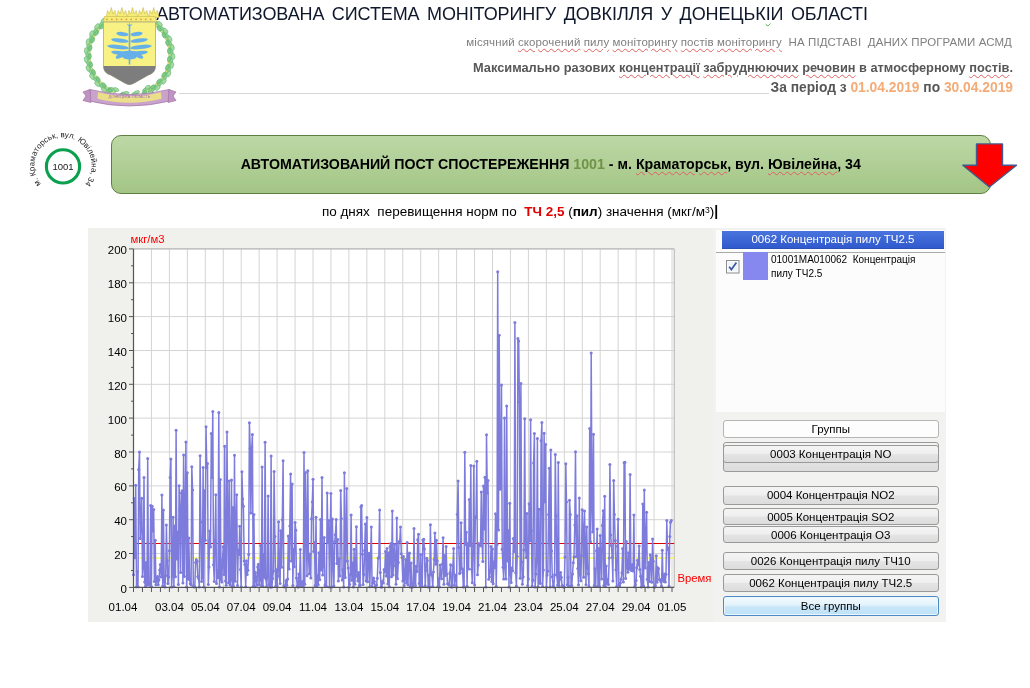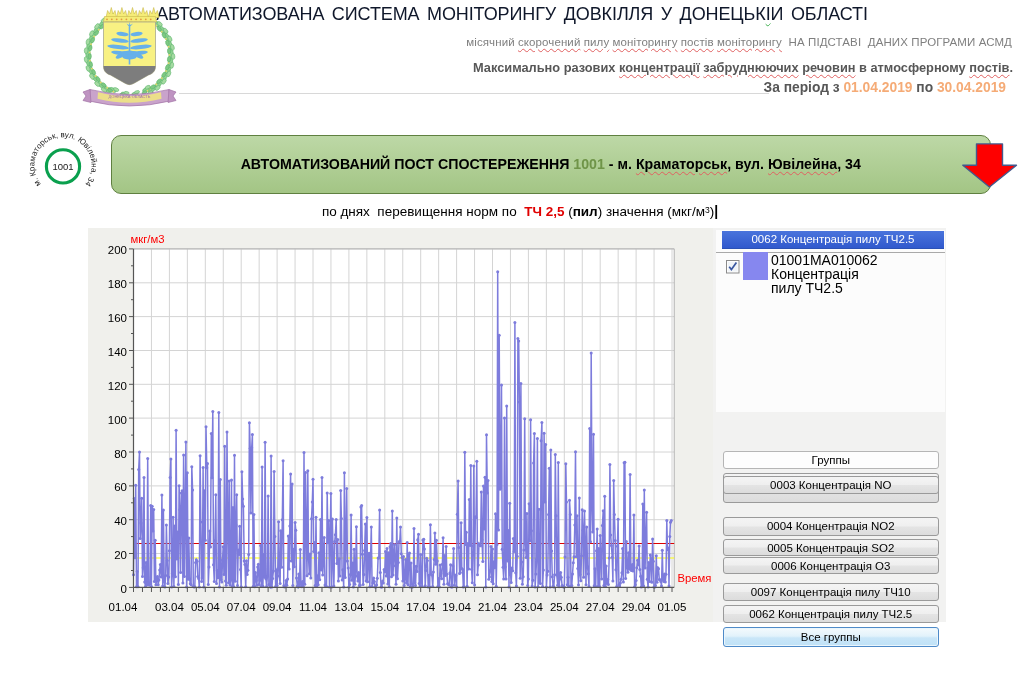--- a/index.html
+++ b/index.html
@@ -1,30 +1,30 @@
 <!DOCTYPE html>
 <html><head><meta charset="utf-8">
 <style>
 * { margin:0; padding:0; box-sizing:border-box; }
 html,body { width:1030px; height:688px; background:#ffffff; font-family:"Liberation Sans", sans-serif; position:relative; overflow:hidden; }
 .abs { position:absolute; }
 .sq-red { text-decoration-line: underline; text-decoration-style: wavy; text-decoration-color: #e06060; text-decoration-thickness: 1px; text-underline-offset: 1.5px; }
 .sq-grn { text-decoration-line: underline; text-decoration-style: wavy; text-decoration-color: #3faf4f; text-decoration-thickness: 1px; text-underline-offset: 1.5px; }
 .btn { position:absolute; left:722.5px; width:216.5px; border:1px solid #9a9a9a; border-radius:3px;
   font-size:11.5px; color:#000; text-align:center; line-height:16.5px;
-  background:linear-gradient(#f4f4f4 0%, #efefef 48%, #e4e4e4 52%, #dcdcdc 100%);margin-top:31px; }
+  background:linear-gradient(#f4f4f4 0%, #efefef 48%, #e4e4e4 52%, #dcdcdc 100%); }
 .btn.grp { background:#fdfdfd; border-color:#b5b5b5; }
 .btn.sel { border-color:#4e8ac8; background:linear-gradient(#f4fafd 0%, #e2f2fb 45%, #c9e6f8 55%, #bfe2f7 100%); line-height:18.5px; box-shadow: inset 0 0 0 1px #eaf6fd; }
 </style></head>
 <body>
 
 <div class="abs" style="right:18px; top:4px; width:1000px; text-align:center; font-size:18px; font-weight:normal; color:#0f172a; letter-spacing:-0.1px; word-spacing:2.6px; white-space:nowrap;">АВТОМАТИЗОВАНА СИСТЕМА МОНІТОРИНГУ ДОВКІЛЛЯ У ДОНЕЦЬК<span class="sq-grn">І</span>И ОБЛАСТІ</div>
 <div class="abs" style="right:18px; top:35.5px; width:1000px; text-align:right; font-size:11.5px; letter-spacing:0.1px; color:#7f7f7f; white-space:nowrap;">місячний <span class="sq-red">скорочений</span> <span class="sq-red">пилу</span> <span class="sq-red">моніторингу</span> <span class="sq-red">постів</span> <span class="sq-red">моніторингу</span>&nbsp; НА ПІДСТАВІ&nbsp; ДАНИХ ПРОГРАМИ АСМД</div>
 <div class="abs" style="right:17px; top:59.5px; width:1000px; text-align:right; font-size:12.8px; font-weight:bold; color:#575757; white-space:nowrap;">Максимально разових <span class="sq-red">концентрації</span> <span class="sq-red">забруднюючих</span> <span class="sq-red">речовин</span> в атмосферному <span class="sq-red">постів</span>.</div>
-<div class="abs" style="right:24px; top:79.5px; width:1000px; text-align:right; font-size:13.8px; font-weight:bold; color:#575757; white-space:nowrap;">За період з <span style="color:#f5ab76">01.04.2019</span> по <span style="color:#f5ab76">30.04.2019</span></div>
+<div class="abs" style="right:17px; top:79.5px; width:1000px; text-align:right; font-size:13.8px; font-weight:bold; color:#575757; white-space:nowrap;">За період з <span style="color:#f5ab76">01.04.2019</span> по <span style="color:#f5ab76">30.04.2019</span></div>
 <div class="abs" style="left:179px; top:93px; width:590px; border-top:1px solid #d8d8d8;"></div>
 <svg width="100" height="110" viewBox="80 0 100 110" style="position:absolute;left:80px;top:0px">
 <g transform="translate(110.0,18.8) rotate(-28)">
       <ellipse cx="0" cy="0" rx="4.0" ry="2.3" fill="#8dd190" stroke="#55b066" stroke-width="0.5"></ellipse>
       <ellipse cx="2.9" cy="-2.0" rx="3.0" ry="1.8" fill="#a5dba2" stroke="#55b066" stroke-width="0.5"></ellipse>
       <ellipse cx="-2.7" cy="1.8" rx="2.8" ry="1.7" fill="#7ec983" stroke="#55b066" stroke-width="0.5"></ellipse>
       <circle cx="1.3" cy="1.6" r="0.9" fill="#e8d96a"></circle>
     </g>
     <g transform="translate(102.8,23.6) rotate(-40)">
       <ellipse cx="0" cy="0" rx="4.0" ry="2.3" fill="#8dd190" stroke="#55b066" stroke-width="0.5"></ellipse>
@@ -1134,21 +1134,21 @@
 <div class="abs" style="left:713px; top:228px; width:233px; height:394px; background:#f2f2f1;"></div>
 <div class="abs" style="left:716px; top:230px; width:229px; height:182px; background:#fcfcfc;"></div>
 <div class="abs" style="left:722px; top:231px; width:222px; height:18px; background:linear-gradient(#4a74dc,#3059cd); border-bottom:1px solid #2b51b5; color:#fff; font-size:11.5px; text-align:center; line-height:17px;">0062 Концентрація пилу ТЧ2.5</div>
 <div class="abs" style="left:716px; top:251.5px; width:229px; border-top:1px solid #a9a9a9;"></div>
 <svg class="abs" style="left:726px; top:259.5px" width="14" height="14" viewBox="0 0 14 14">
     <rect x="0.5" y="0.5" width="12.5" height="12.5" fill="#fdfdfd" stroke="#8b8b8b" stroke-width="1"></rect>
     <rect x="2" y="2" width="9.5" height="9.5" fill="#f0f4f8"></rect>
     <path d="M3.2,6.8 L5.4,9.6 L10.4,2.6" fill="none" stroke="#3a57a0" stroke-width="1.7"></path>
   </svg>
 <div class="abs" style="left:743px; top:251.5px; width:25px; height:28.5px; background:#8687ef;"></div>
-<div class="abs" style="left:771px; top:253px; width:178px; font-size:14px; color:#000; line-height:14px;">01001MA010062&nbsp; Концентрація<br>пилу ТЧ2.5</div>
+<div class="abs" style="left:771px; top:253px; width:178px; font-size:10px; color:#000; line-height:14px;">01001MA010062&nbsp; Концентрація<br>пилу ТЧ2.5</div>
 <div class="btn grp" style="top:420.0px;height:17.8px">Группы</div>
 <div class="btn std" style="top:442.4px;height:30px">0002 Концентрація NOx</div>
 <div class="btn std" style="top:445px;height:17.8px">0003 Концентрація NO</div>
 <div class="btn std" style="top:485.9px;height:19px">0004 Концентрація NO2</div>
 <div class="btn std" style="top:507.7px;height:17.8px">0005 Концентрація SO2</div>
 <div class="btn std" style="top:526px;height:17px">0006 Концентрація О3</div>
-<div class="btn std" style="top:551.8px;height:17.8px">0097 Концентрація пилу ТЧ10</div>
+<div class="btn std" style="top:551.8px;height:17.8px">0026 Концентрація пилу ТЧ10</div>
 <div class="btn std" style="top:573.9px;height:17.8px">0062 Концентрація пилу ТЧ2.5</div>
 <div class="btn sel" style="top:596.2px;height:20px">Все группы</div>
 </body></html>

